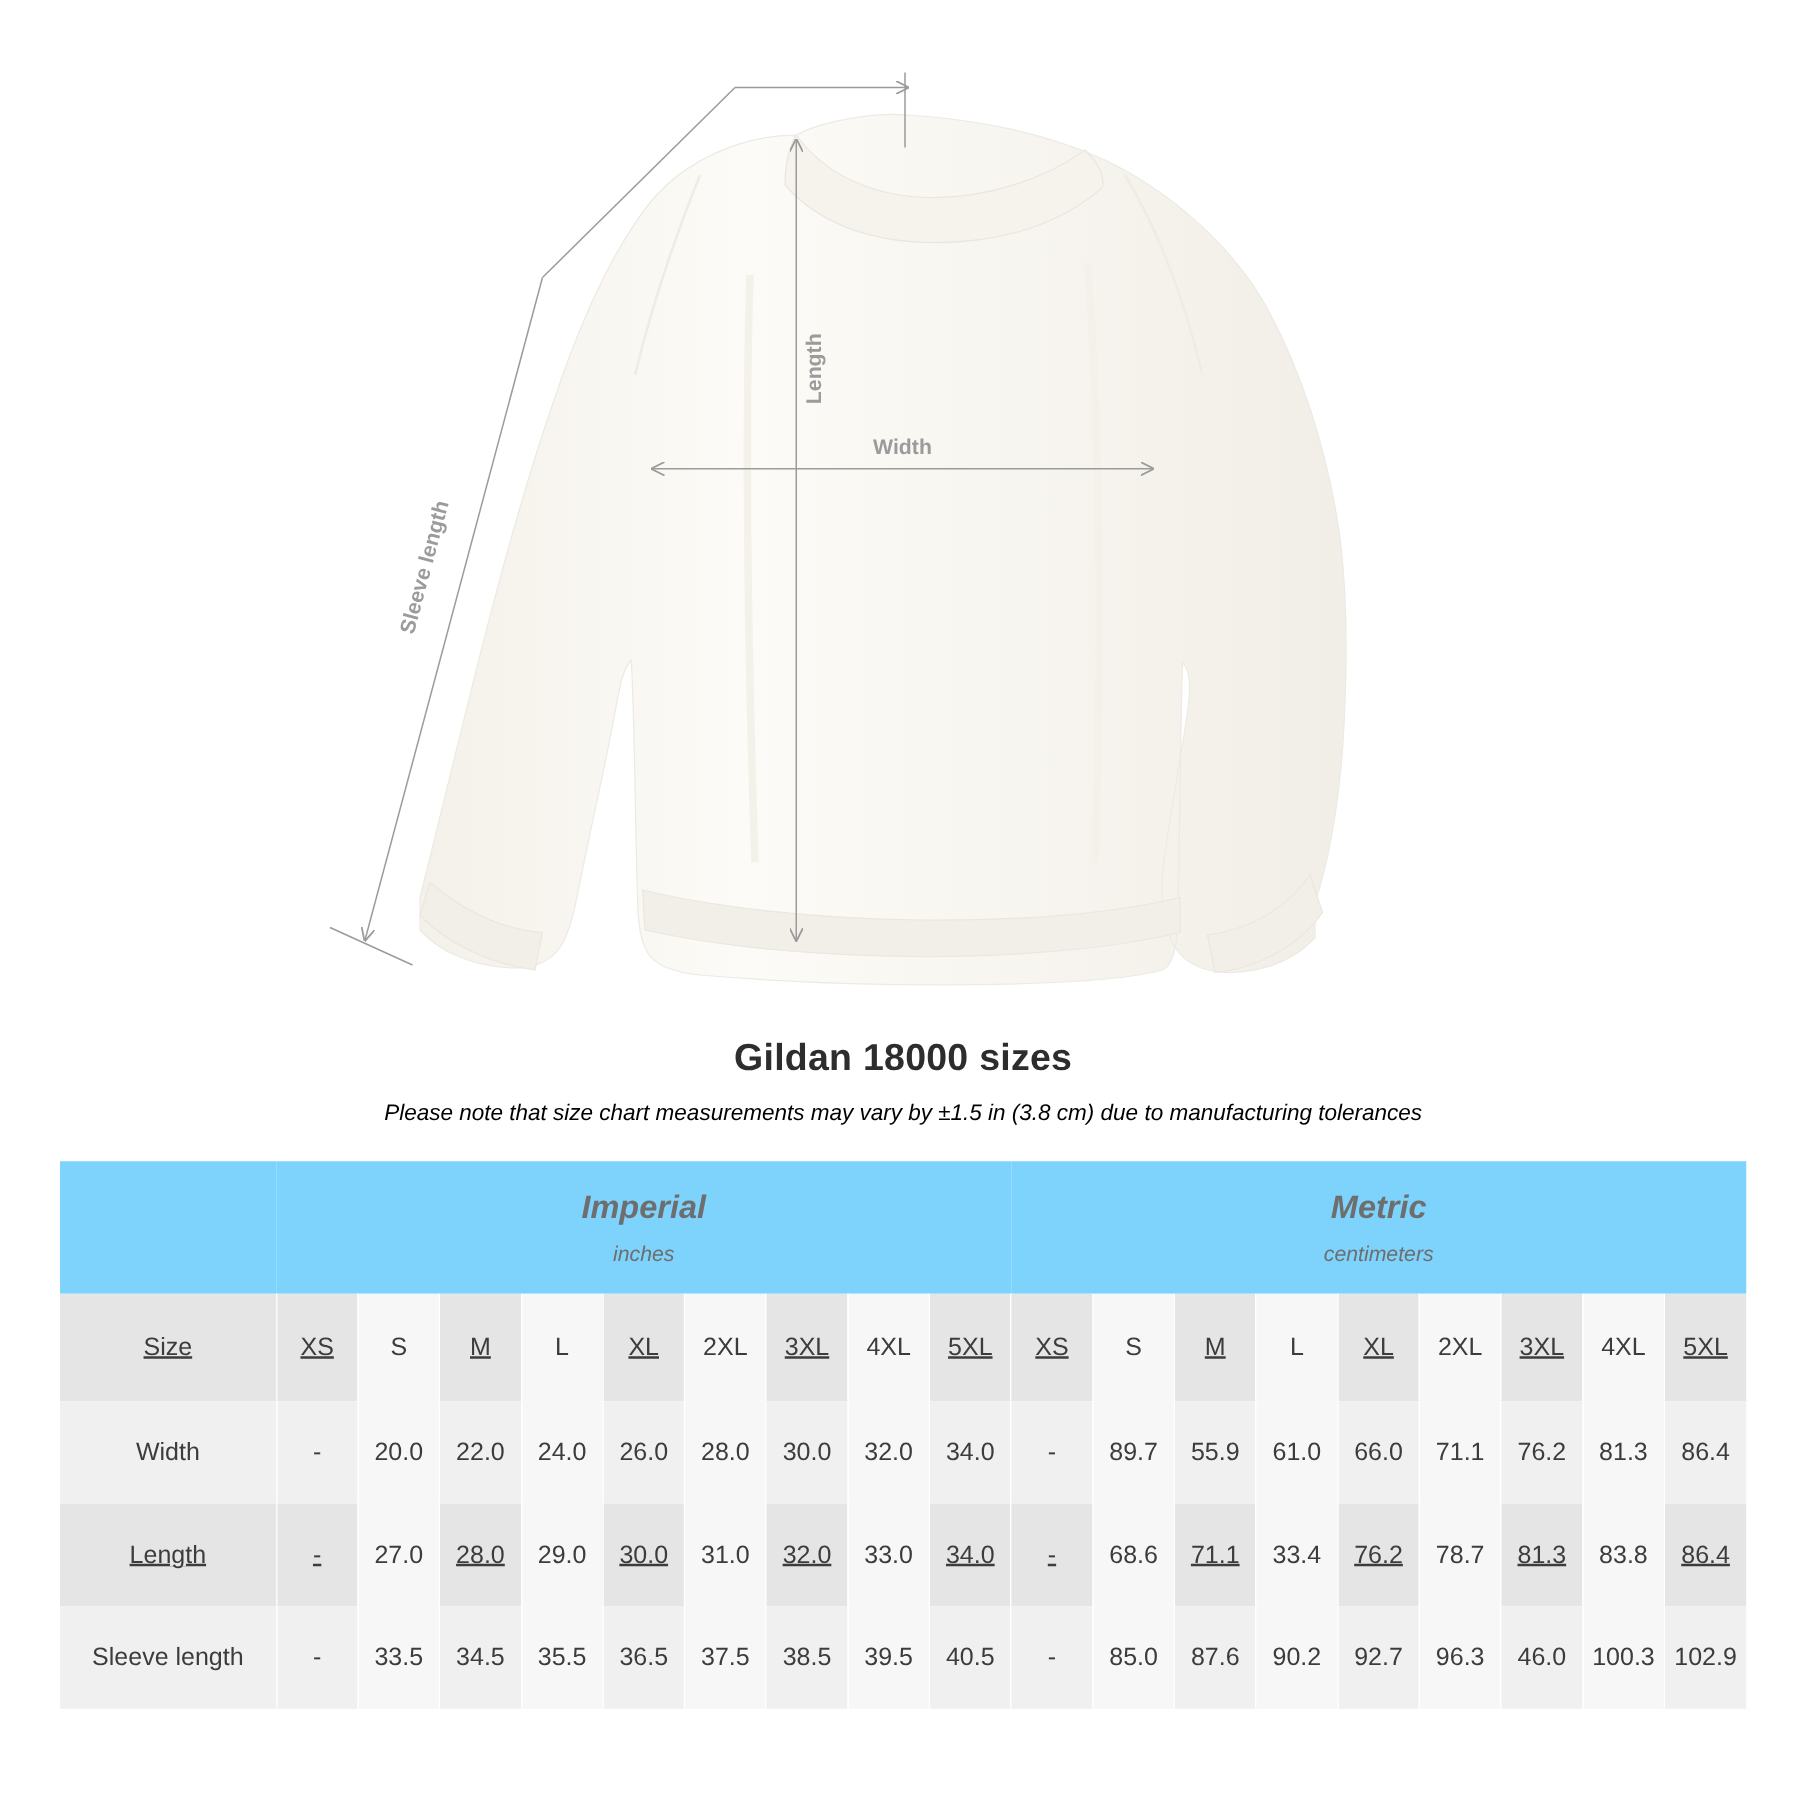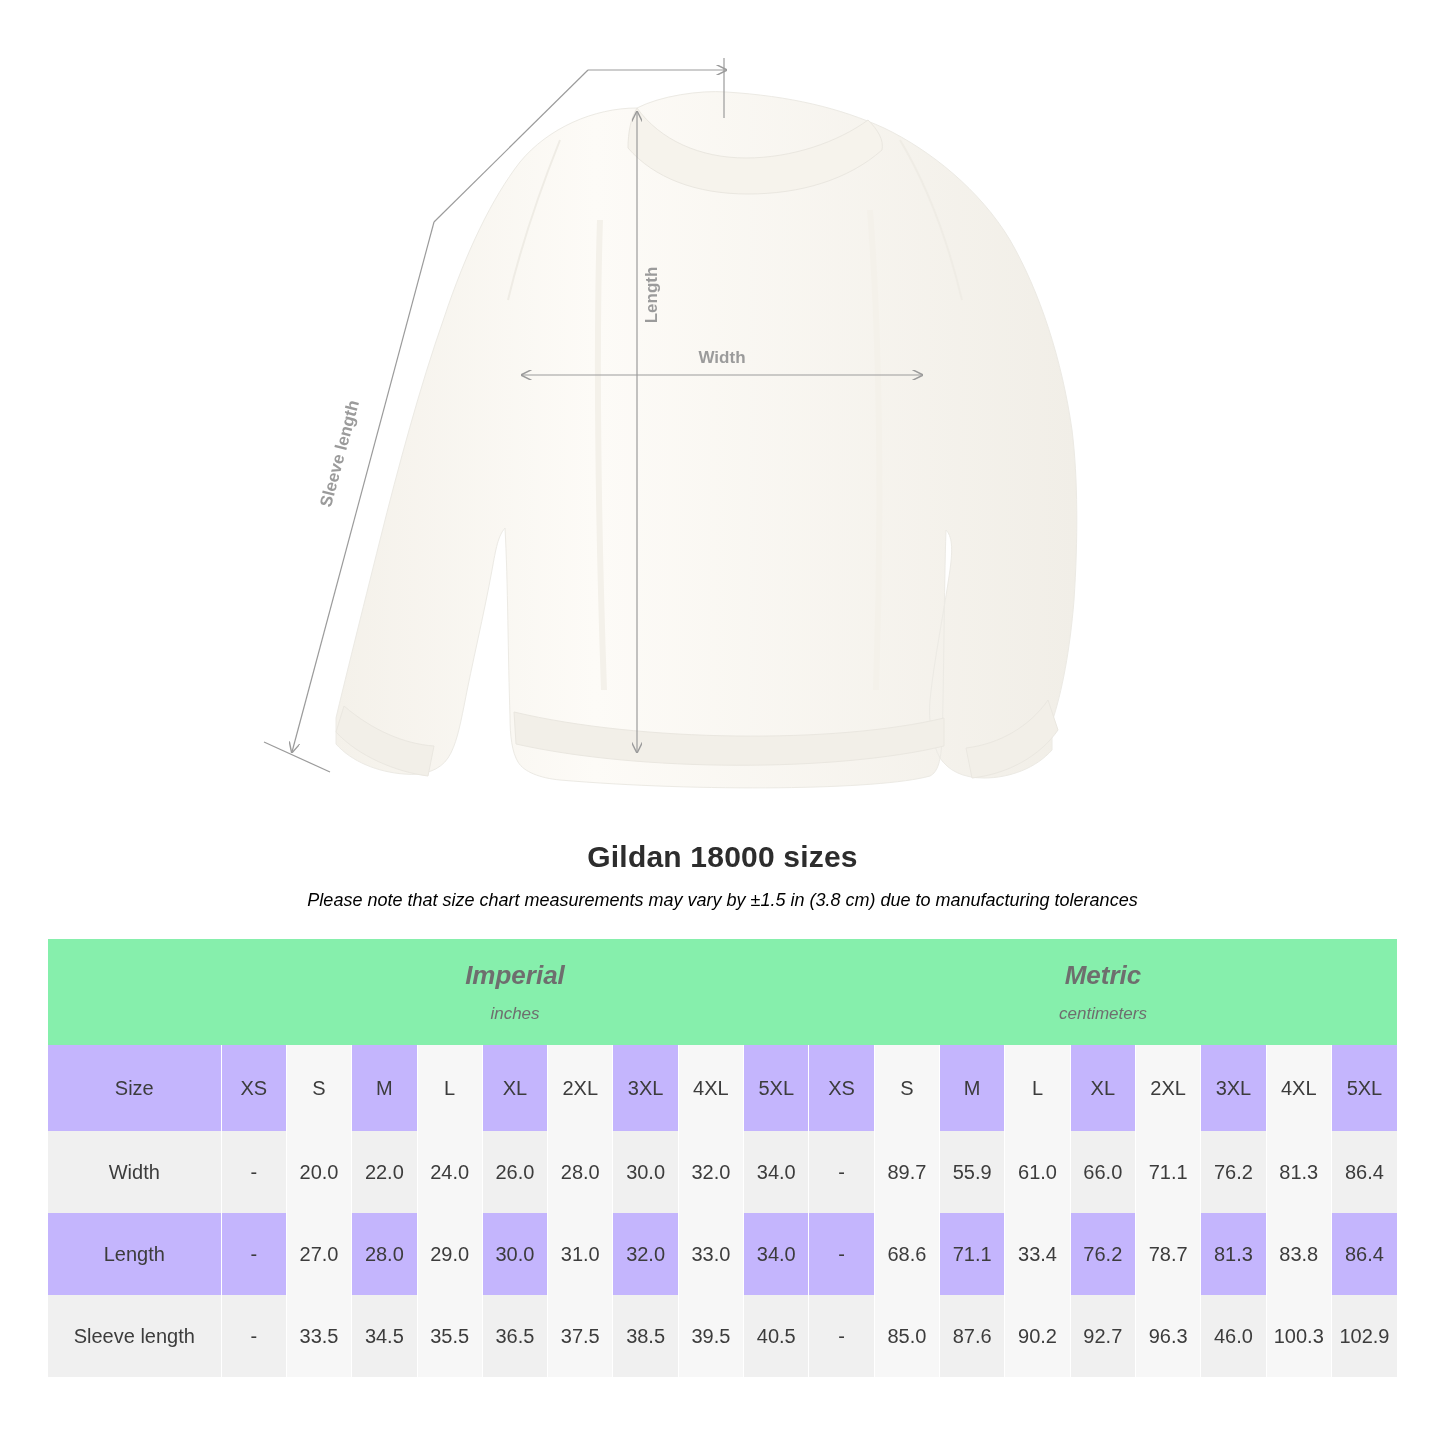--- a/index.html
+++ b/index.html
@@ -28,21 +28,20 @@
   }
   .illustration svg {
     position: absolute;
     left: 0;
     top: 0;
   }
 
   
   .title-block {
     text-align: center;
-    margin-top: 10px;
   }
   .chart-title {
     font-size: 30px;
     font-weight: bold;
     color: #2d2d2d;
     letter-spacing: 0.2px;
   }
   .chart-note {
     font-size: 18px;
     font-style: italic;
@@ -59,21 +58,21 @@
     width: 1349px;
     table-layout: fixed;
   }
   table.size-chart td,
   table.size-chart th {
     text-align: center;
     vertical-align: middle;
     font-weight: normal;
   }
   .unit-head {
-    background: #86efac;
+    background: #7dd3fc;
     height: 104px;
   }
   .unit-name {
     font-size: 26px;
     font-style: italic;
     font-weight: bold;
     color: #6e6e6e;
     line-height: 1.2;
   }
   .unit-sub {
@@ -96,21 +95,21 @@
     font-weight: bold;
     color: #3c3c3c;
   }
   tr.data-row td {
     height: 80px;
     font-size: 20px;
     color: #3c3c3c;
   }
   .zebra-a { background: #f0f0f0; }
   .zebra-b { background: #f7f7f7; }
-  .white  { background: #c4b5fd; }
+  .white  { background: #e5e5e5; text-decoration: underline; }
   .vline {
     border-left: 1px solid #ffffff;
   }
 </style>
 </head>
 <body>
 
 <div class="page">
 
   <div class="illustration">

